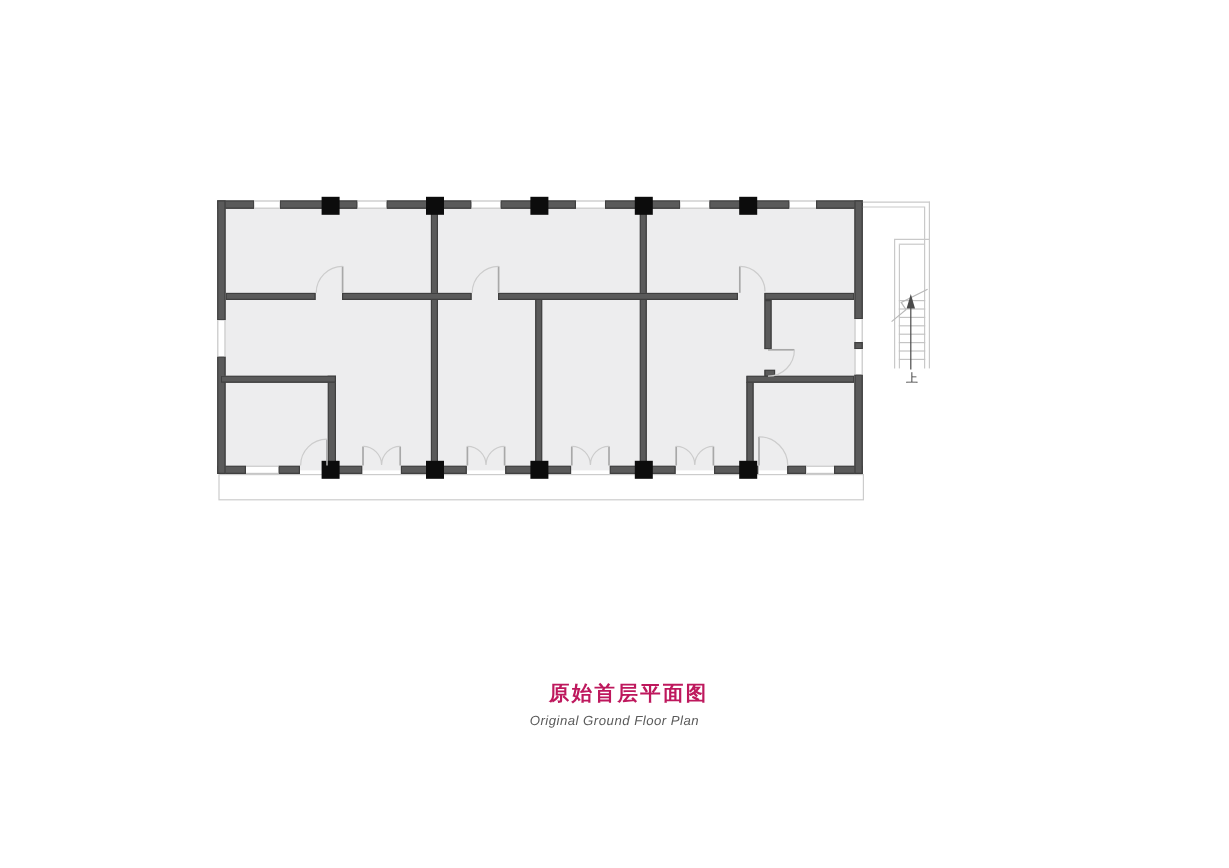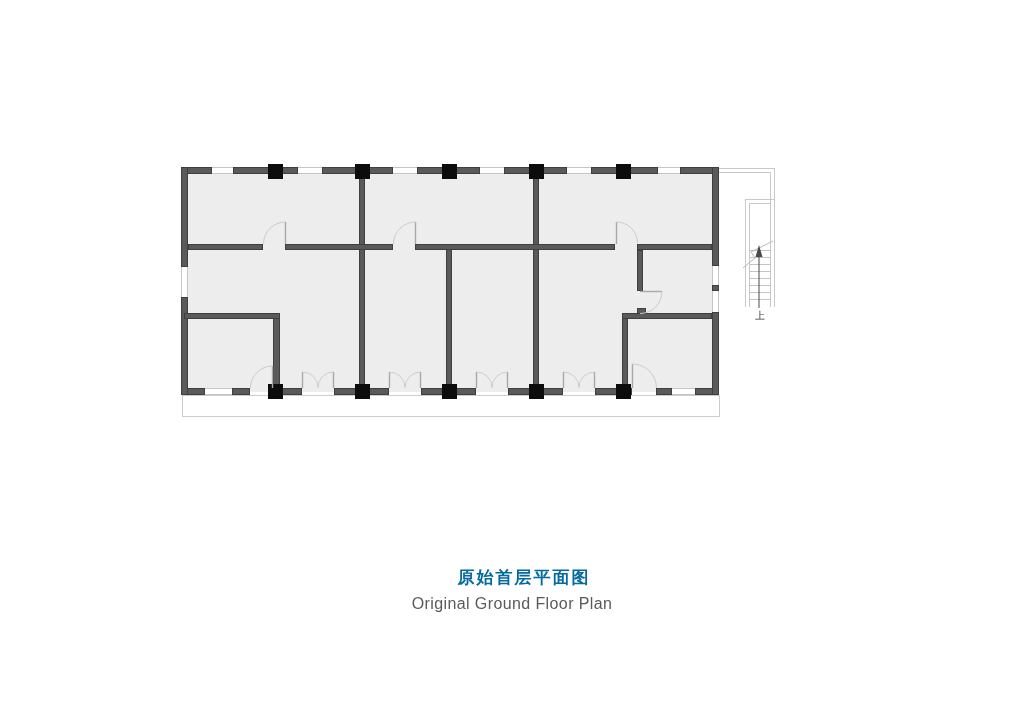--- a/index.html
+++ b/index.html
@@ -18,24 +18,24 @@
   .porch{background:#ffffff;border:1px solid #cccccc;box-sizing:border-box;}
   #svg-overlay{position:absolute;left:0;top:0;}
   .up-label{
     position:absolute;left:752px;top:310px;width:16px;text-align:center;
     font-size:10px;color:#333333;line-height:11px;
   }
   .caption{
     position:absolute;left:0;top:566px;width:1024px;text-align:center;
   }
   .caption .zh{
-    font-size:17px;font-weight:bold;color:#0369a1;letter-spacing:2px;margin-left:24px;
+    font-size:17px;font-weight:bold;color:#be185d;letter-spacing:2px;margin-left:24px;
   }
   .caption .en{
-    margin-top:6px;font-size:16px;color:#5a5a5a;letter-spacing:0.4px;
+    margin-top:6px;font-size:11px;color:#5a5a5a;letter-spacing:0.4px;font-style:italic;
   }
 </style>
 </head>
 <body>
 
 <div id="plan">
 
   <div class="abs room-fill" style="left:184px;top:171px;width:532px;height:221px;"></div>
 
   <div class="abs porch" style="left:182px;top:395px;width:538px;height:22px;"></div>

